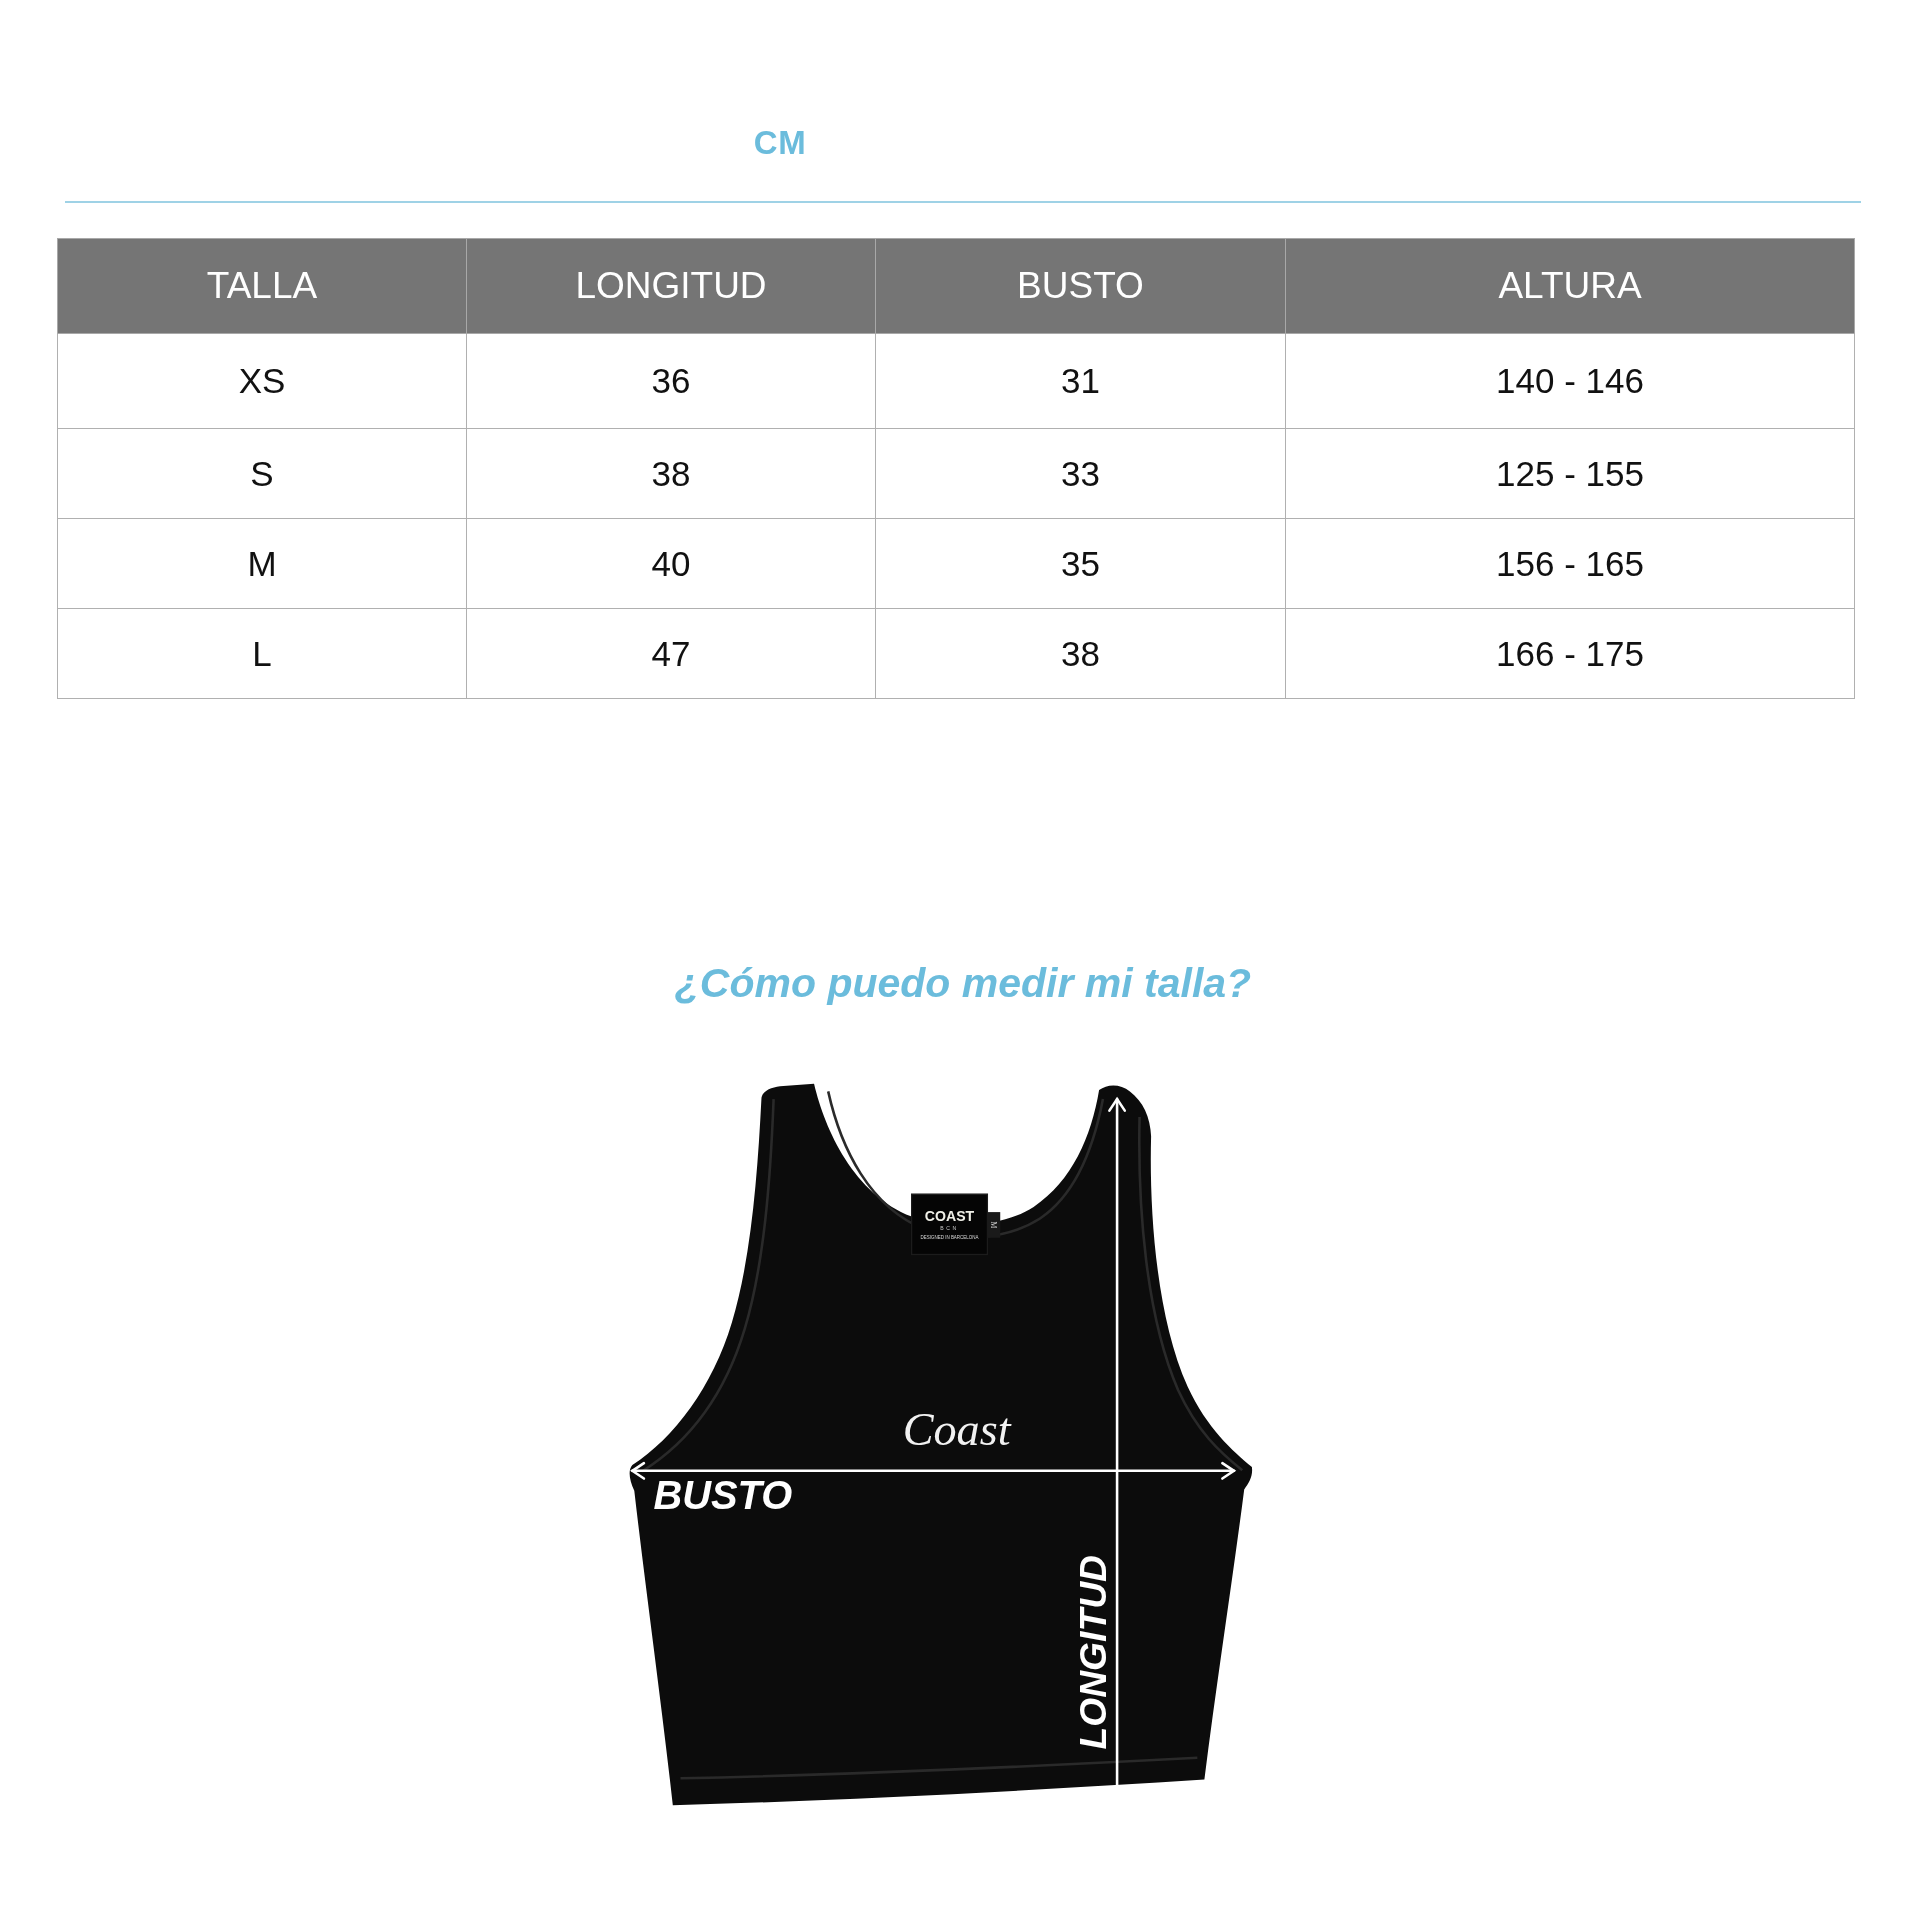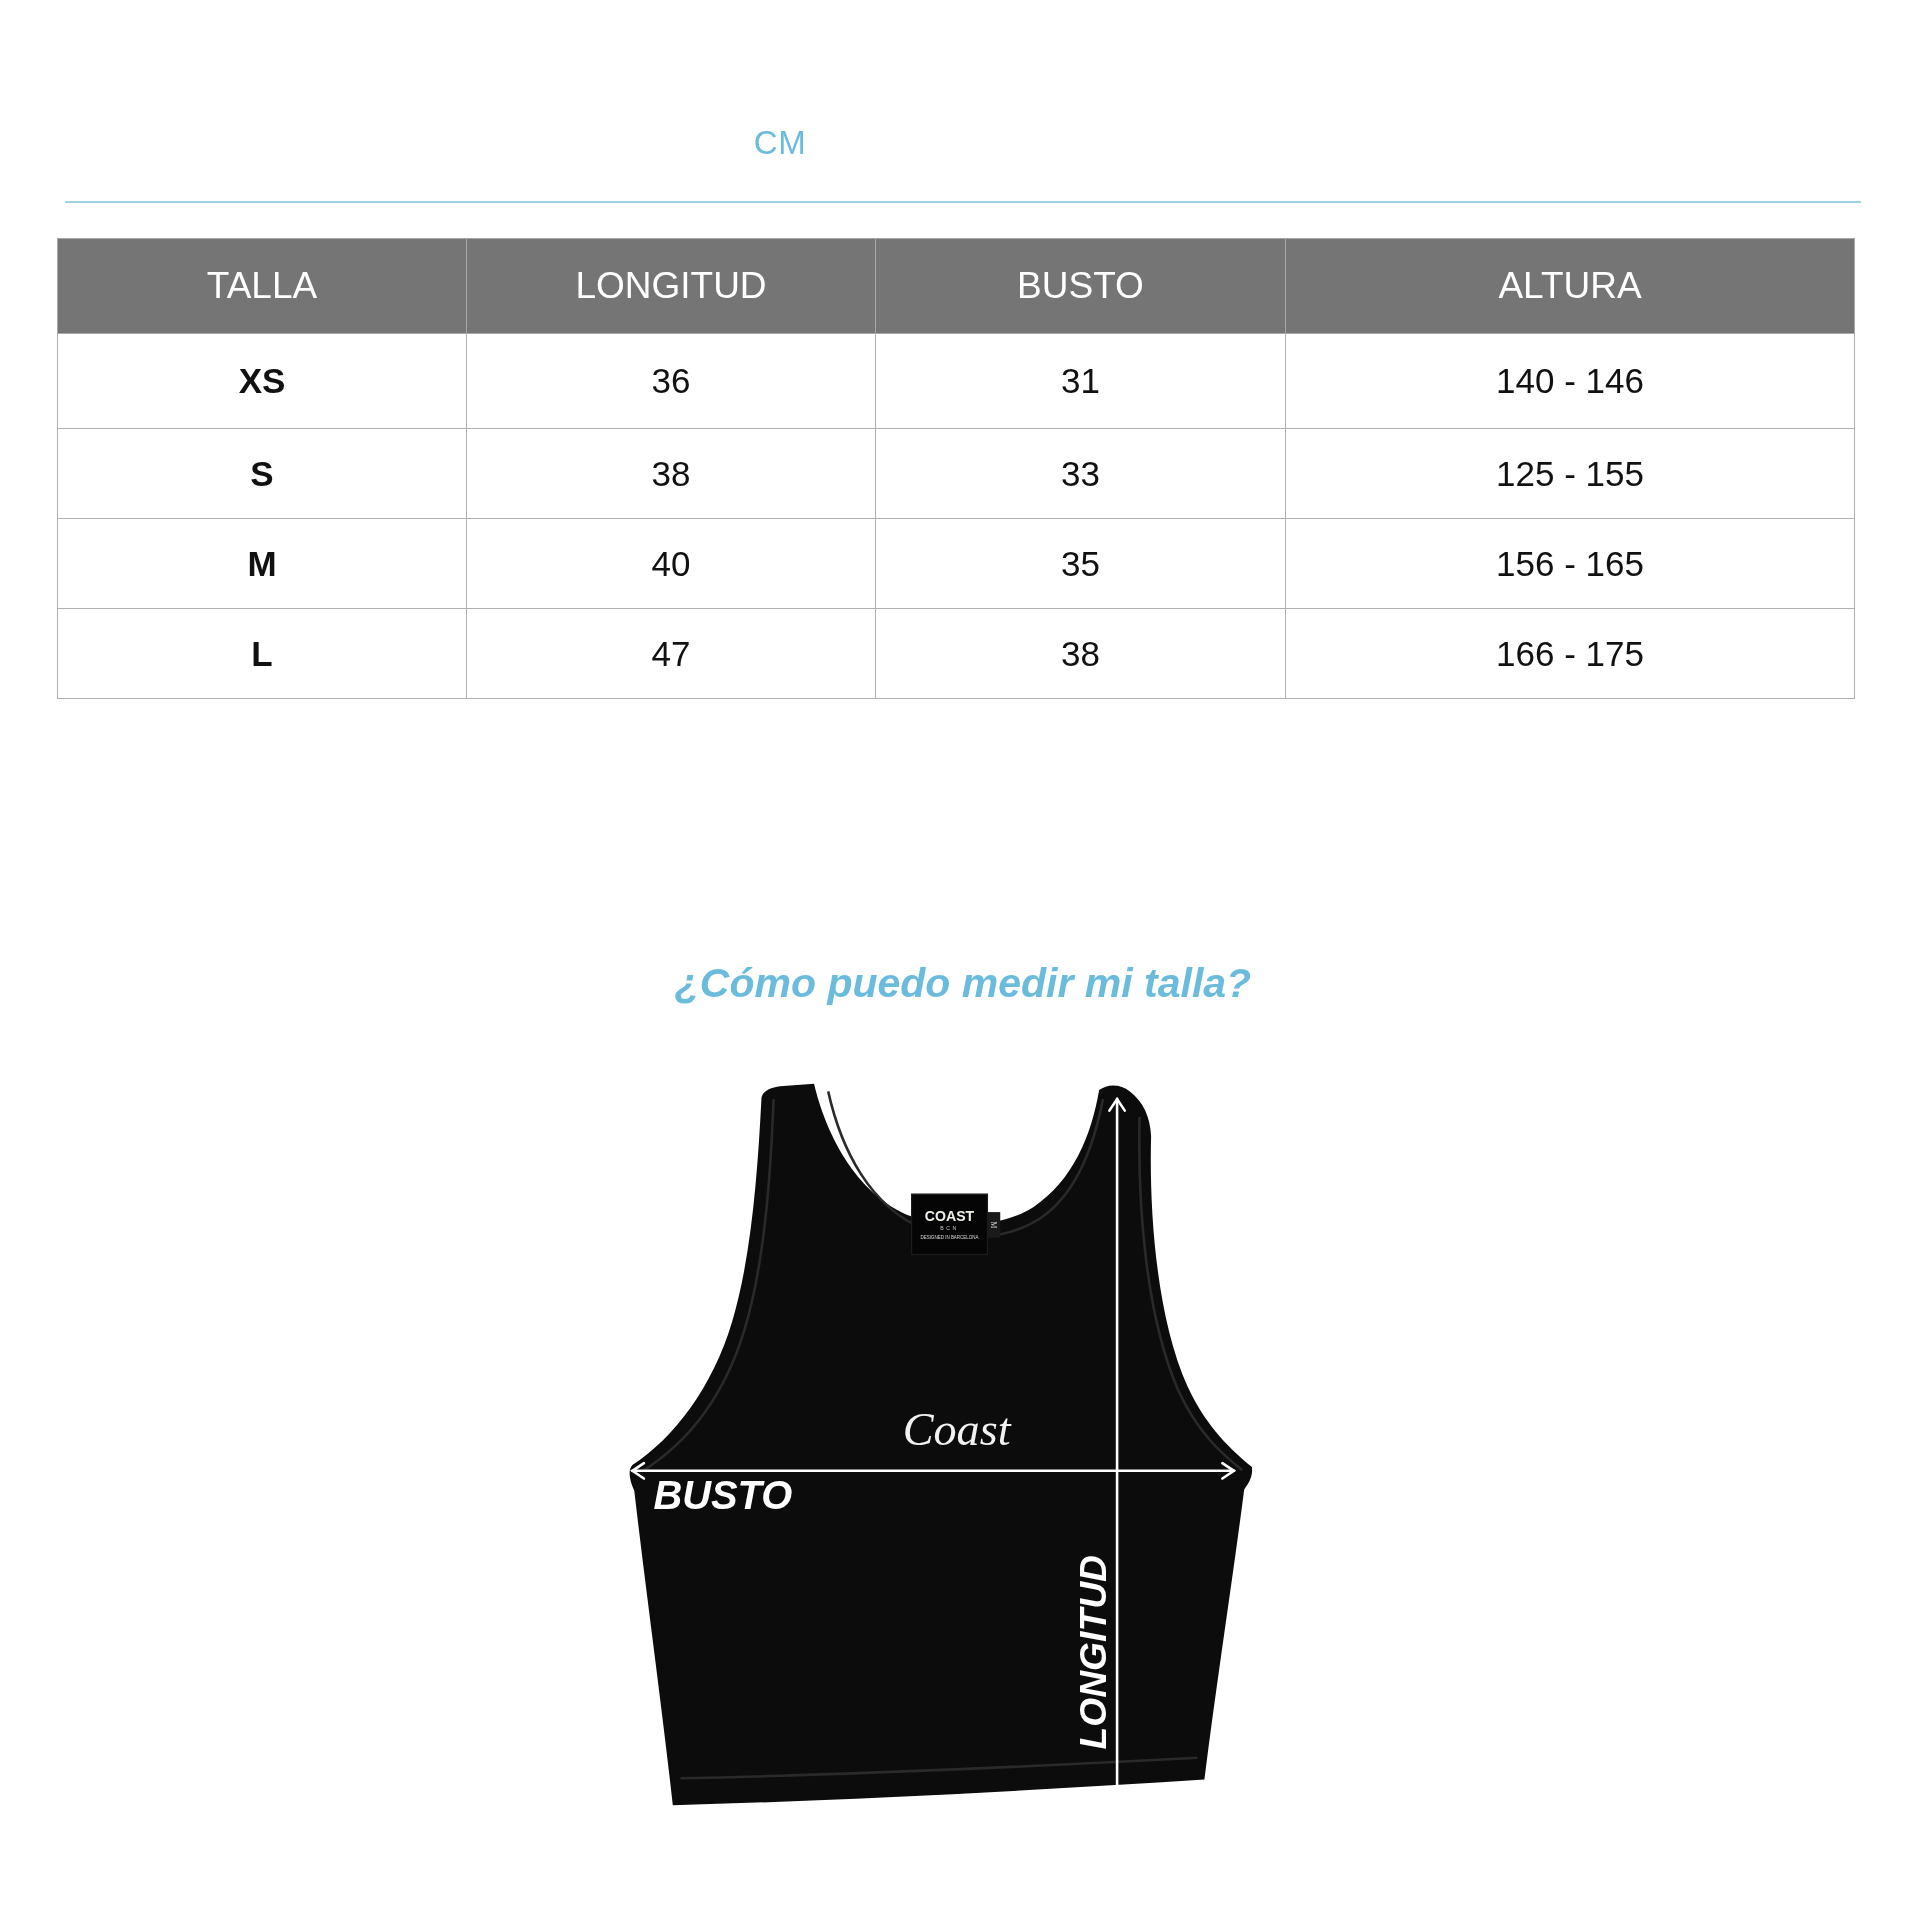--- a/index.html
+++ b/index.html
@@ -1,27 +1,27 @@
 <!DOCTYPE html>
 <html style="font-size:10.3px"><head>
 <meta charset="utf-8">
 <style>
   html, body { margin: 0; padding: 0; background: #ffffff; }
   body { width: 1926px; height: 1926px; position: relative; overflow: hidden;
          font-family: "Liberation Sans", "DejaVu Sans", sans-serif; }
   .unit-title { position: absolute; left: 0; width: 1560px; top: 126px; text-align: center;
-                font-size: 33px; font-weight: 400; color: #6bbcdc; letter-spacing: 0.6px; line-height: 1; }
+                font-size: 33px; font-weight: 700; color: #6bbcdc; letter-spacing: 0.6px; line-height: 1; }
   .divider { position: absolute; left: 65px; top: 201px; width: 1796px; height: 1.9px; background: #9fd2e6; }
   table.size-table { position: absolute; left: 57px; top: 238px; width: 1796px;
                      border-collapse: collapse; table-layout: fixed; }
   .size-table th, .size-table td { border: 1.9px solid #b0b0b0; text-align: center; padding: 0; }
   .size-table th { background: #757575; color: #ffffff; font-weight: 500; font-size: 37px; height: 94px; border-color: #a8a8a8; }
   .size-table td { background: #ffffff; color: #111111; font-size: 35px; height: 89px; }
   .size-table tr.first td { height: 94px; }
-  .size-table td.size-cell { font-weight: 700; }
+  .size-table td.size-cell { font-weight: 400; }
   .question { position: absolute; left: 0; width: 1926px; top: 963px; text-align: center;
               font-size: 41px; font-weight: 700; font-style: italic; color: #6bbcdc; line-height: 1; }
   .garment { position: absolute; left: 0; top: 0; width: 1926px; height: 1926px; }
 </style>
 </head>
 <body>
 
 <div class="unit-title">CM</div>
 <div class="divider"></div>
 

